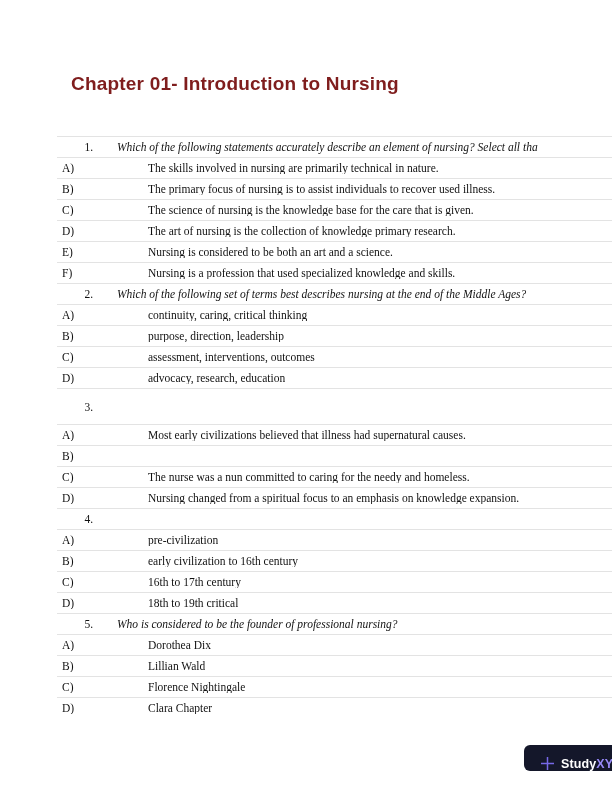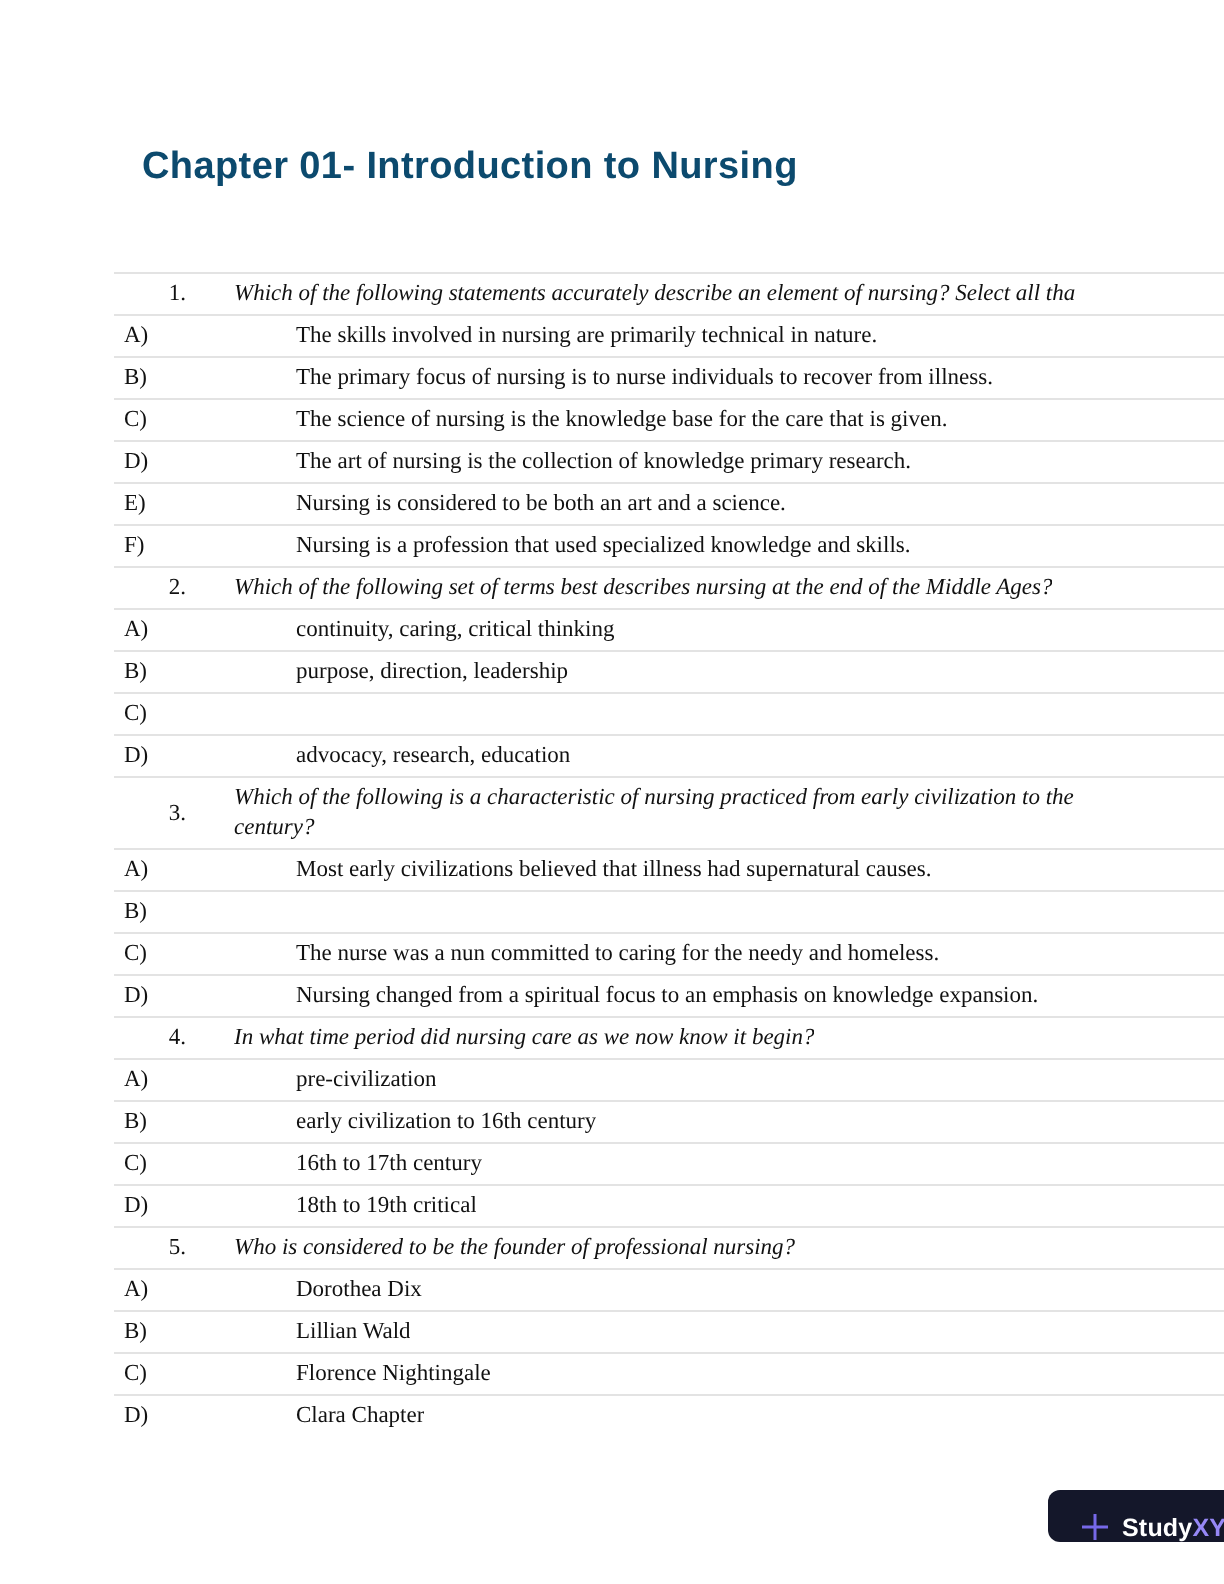--- a/index.html
+++ b/index.html
@@ -18,21 +18,21 @@
   }
   .title {
     position: absolute;
     left: 71px;
     top: 72px;
     margin: 0;
     font-family: "Liberation Sans", sans-serif;
     font-weight: 700;
     font-size: 19px;
     line-height: 24px;
-    color: #0c4a6e;
+    color: #7f1d1d;
     letter-spacing: 0.2px;
     white-space: nowrap;
   }
   .quiz {
     position: absolute;
     left: 57px;
     top: 136px;
     right: 0;
   }
   .row {
@@ -112,21 +112,21 @@
         <div class="q-text">
           <div class="q-line">Which of the following statements accurately describe an element of nursing? Select all tha</div>
         </div>
       </div>
       <div class="row opt-row">
         <div class="opt-letter">A)</div>
         <div class="opt-text">The skills involved in nursing are primarily technical in nature.</div>
       </div>
       <div class="row opt-row">
         <div class="opt-letter">B)</div>
-        <div class="opt-text">The primary focus of nursing is to nurse individuals to recover from illness.</div>
+        <div class="opt-text">The primary focus of nursing is to assist individuals to recover used illness.</div>
       </div>
       <div class="row opt-row">
         <div class="opt-letter">C)</div>
         <div class="opt-text">The science of nursing is the knowledge base for the care that is given.</div>
       </div>
       <div class="row opt-row">
         <div class="opt-letter">D)</div>
         <div class="opt-text">The art of nursing is the collection of knowledge primary research.</div>
       </div>
       <div class="row opt-row">
@@ -146,52 +146,46 @@
       <div class="row opt-row">
         <div class="opt-letter">A)</div>
         <div class="opt-text">continuity, caring, critical thinking</div>
       </div>
       <div class="row opt-row">
         <div class="opt-letter">B)</div>
         <div class="opt-text">purpose, direction, leadership</div>
       </div>
       <div class="row opt-row">
         <div class="opt-letter">C)</div>
+        <div class="opt-text">assessment, interventions, outcomes</div>
       </div>
       <div class="row opt-row">
         <div class="opt-letter">D)</div>
         <div class="opt-text">advocacy, research, education</div>
       </div>
       <div class="row q-row tall">
         <div class="q-num">3.</div>
-        <div class="q-text">
-          <div class="q-line">Which of the following is a characteristic of nursing practiced from early civilization to the</div>
-          <div class="q-line">century?</div>
-        </div>
       </div>
       <div class="row opt-row">
         <div class="opt-letter">A)</div>
         <div class="opt-text">Most early civilizations believed that illness had supernatural causes.</div>
       </div>
       <div class="row opt-row">
         <div class="opt-letter">B)</div>
       </div>
       <div class="row opt-row">
         <div class="opt-letter">C)</div>
         <div class="opt-text">The nurse was a nun committed to caring for the needy and homeless.</div>
       </div>
       <div class="row opt-row">
         <div class="opt-letter">D)</div>
         <div class="opt-text">Nursing changed from a spiritual focus to an emphasis on knowledge expansion.</div>
       </div>
       <div class="row q-row">
         <div class="q-num">4.</div>
-        <div class="q-text">
-          <div class="q-line">In what time period did nursing care as we now know it begin?</div>
-        </div>
       </div>
       <div class="row opt-row">
         <div class="opt-letter">A)</div>
         <div class="opt-text">pre-civilization</div>
       </div>
       <div class="row opt-row">
         <div class="opt-letter">B)</div>
         <div class="opt-text">early civilization to 16th century</div>
       </div>
       <div class="row opt-row">

